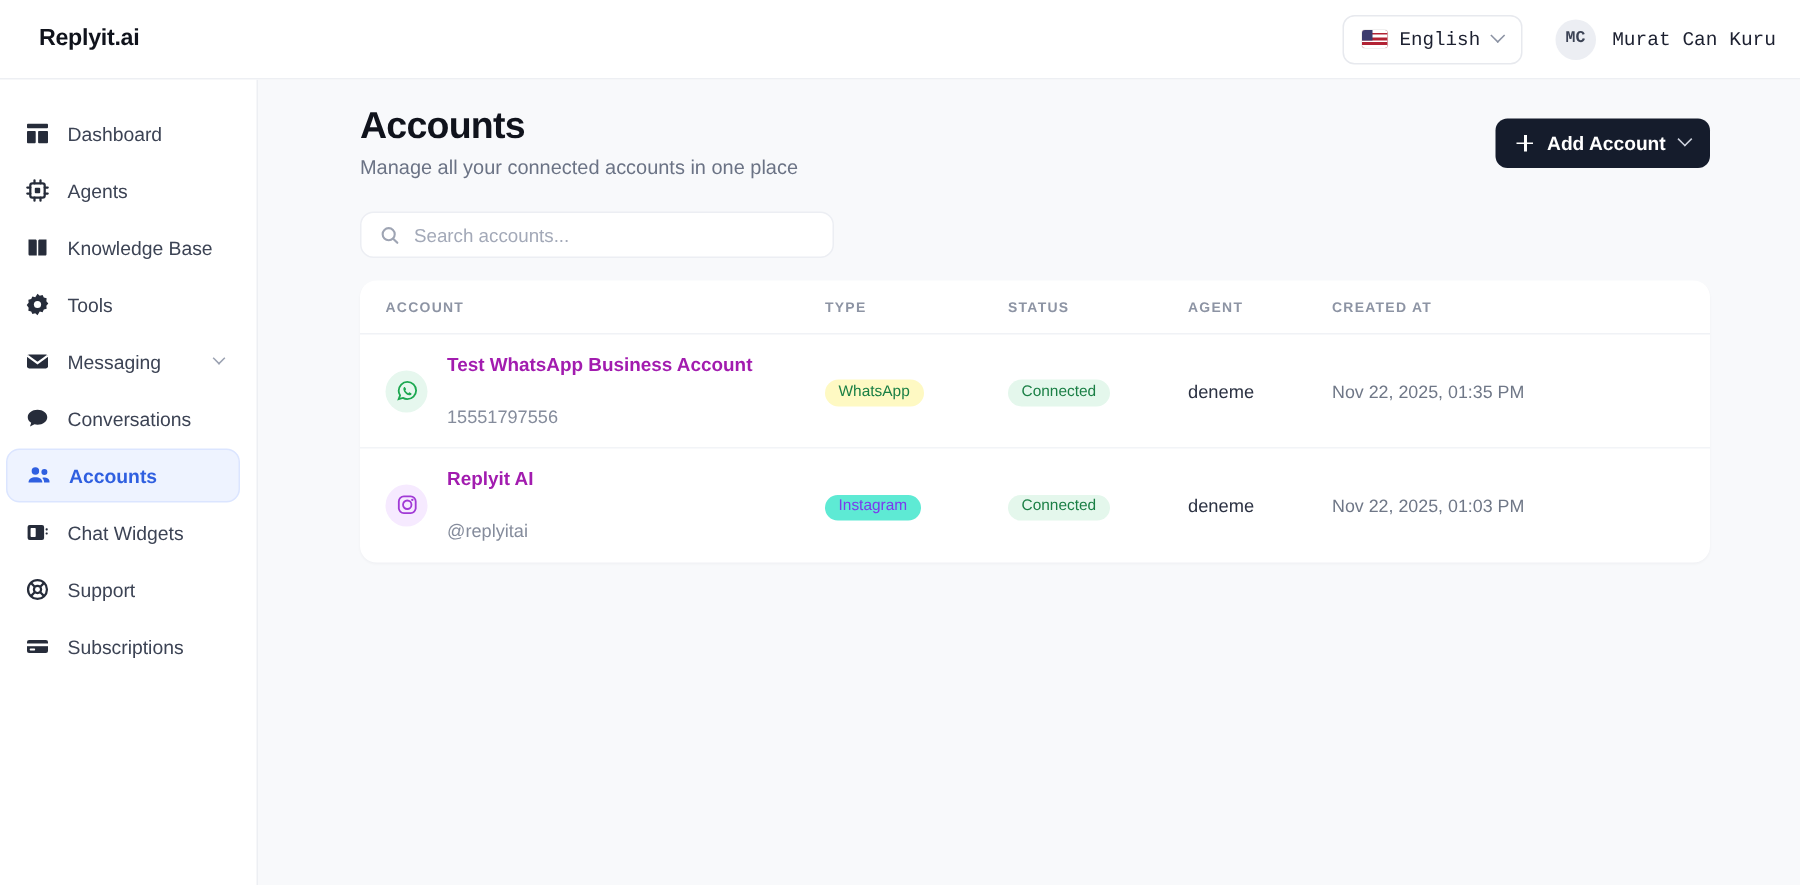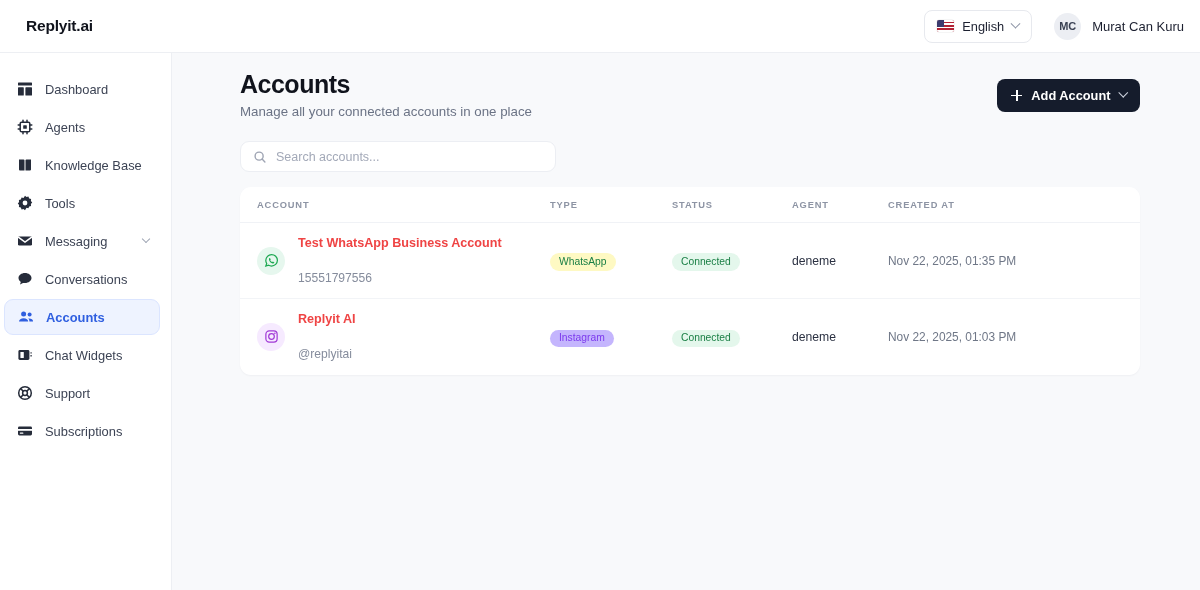--- a/index.html
+++ b/index.html
@@ -19,20 +19,21 @@
     border-bottom: 1px solid #edeff3; z-index: 5;
   }
   .brand {
     width: 172px; height: 53px; display: flex; align-items: center;
     padding-left: 26px; font-size: 15.5px; font-weight: bold; color: #10131c;
     letter-spacing: -0.2px;
   }
   .topbar-right {
     margin-left: auto; display: flex; align-items: center; gap: 22px;
     padding-right: 16px;
+    font-family: Liberation Mono, monospace;
   }
   .lang-select {
     display: flex; align-items: center; gap: 8px;
     height: 33px; padding: 0 12px;
     border: 1px solid #e7e9ee; border-radius: 8px; background: #fff;
     cursor: pointer;
   }
   .flag {
     width: 17px; height: 12px; border-radius: 2px; overflow: hidden;
     position: relative; background: #b22234; flex: none;
@@ -138,28 +139,28 @@
   tbody tr:last-child { border-bottom: none; }
   tbody td { padding: 12px 0; vertical-align: middle; }
   td.c-account { padding-left: 17px; }
   .acct { display: flex; align-items: center; gap: 13px; }
   .acct-ic {
     width: 28px; height: 28px; border-radius: 50%; flex: none;
     display: flex; align-items: center; justify-content: center;
   }
   .acct-ic.wa { background: #e6f7ee; color: #1da851; }
   .acct-ic.ig { background: #f6eaff; color: #a13ad6; }
-  .acct-name { font-size: 12.6px; font-weight: bold; color: #ef4444; line-height: 1.35; }
+  .acct-name { font-size: 12.6px; font-weight: bold; color: #a21caf; line-height: 1.35; }
   .acct-sub { font-size: 12.1px; color: #858c9c; line-height: 1.35; margin-top: 18px; }
   .badge {
     display: inline-block; font-size: 10.3px; border-radius: 999px;
     padding: 3.5px 9px; line-height: 1;
   }
   .badge.wa { background: #fef9c3; color: #1a7f45; }
-  .badge.ig { background: #c4b5fd; color: #7c3aed; }
+  .badge.ig { background: #5eead4; color: #7c3aed; }
   .badge.connected { background: #e4f7ec; color: #1a7f45; }
   .agent-cell { font-size: 12.2px; color: #2b3142; }
   .created-cell { font-size: 11.9px; color: #6f7787; }
 </style>
 </head>
 <body>
 
 <div class="app">
 
   <div class="topbar">

